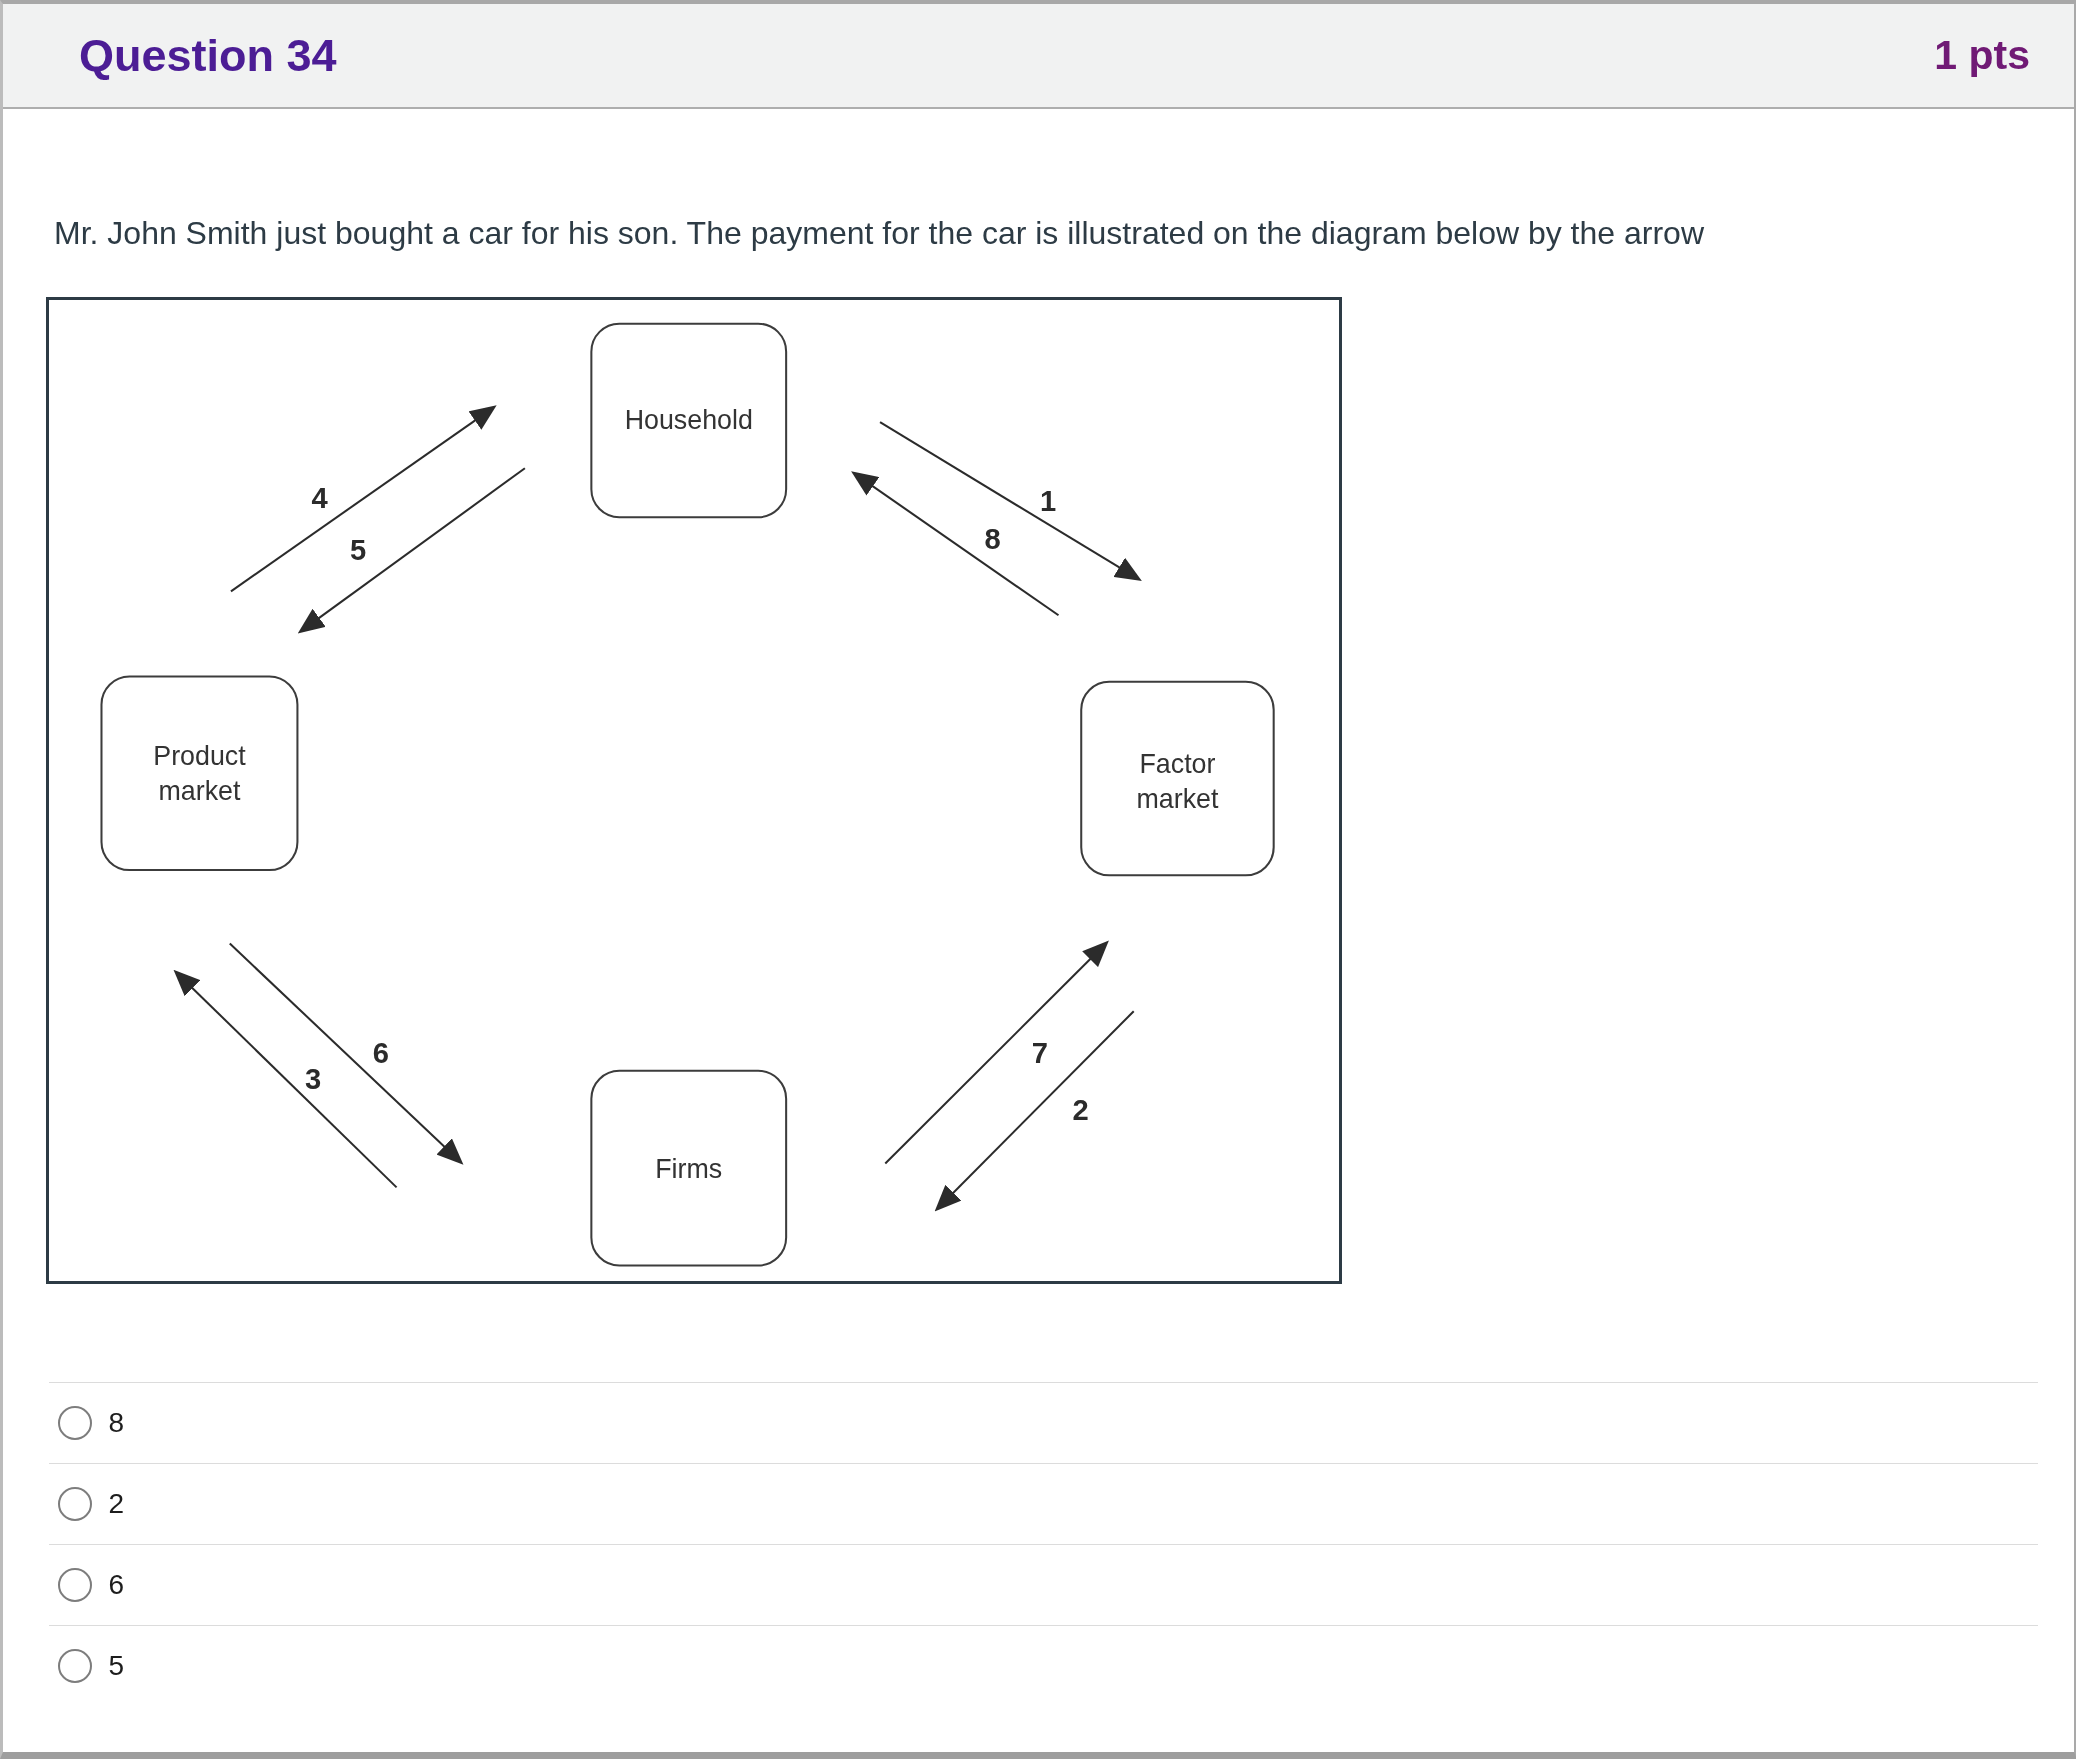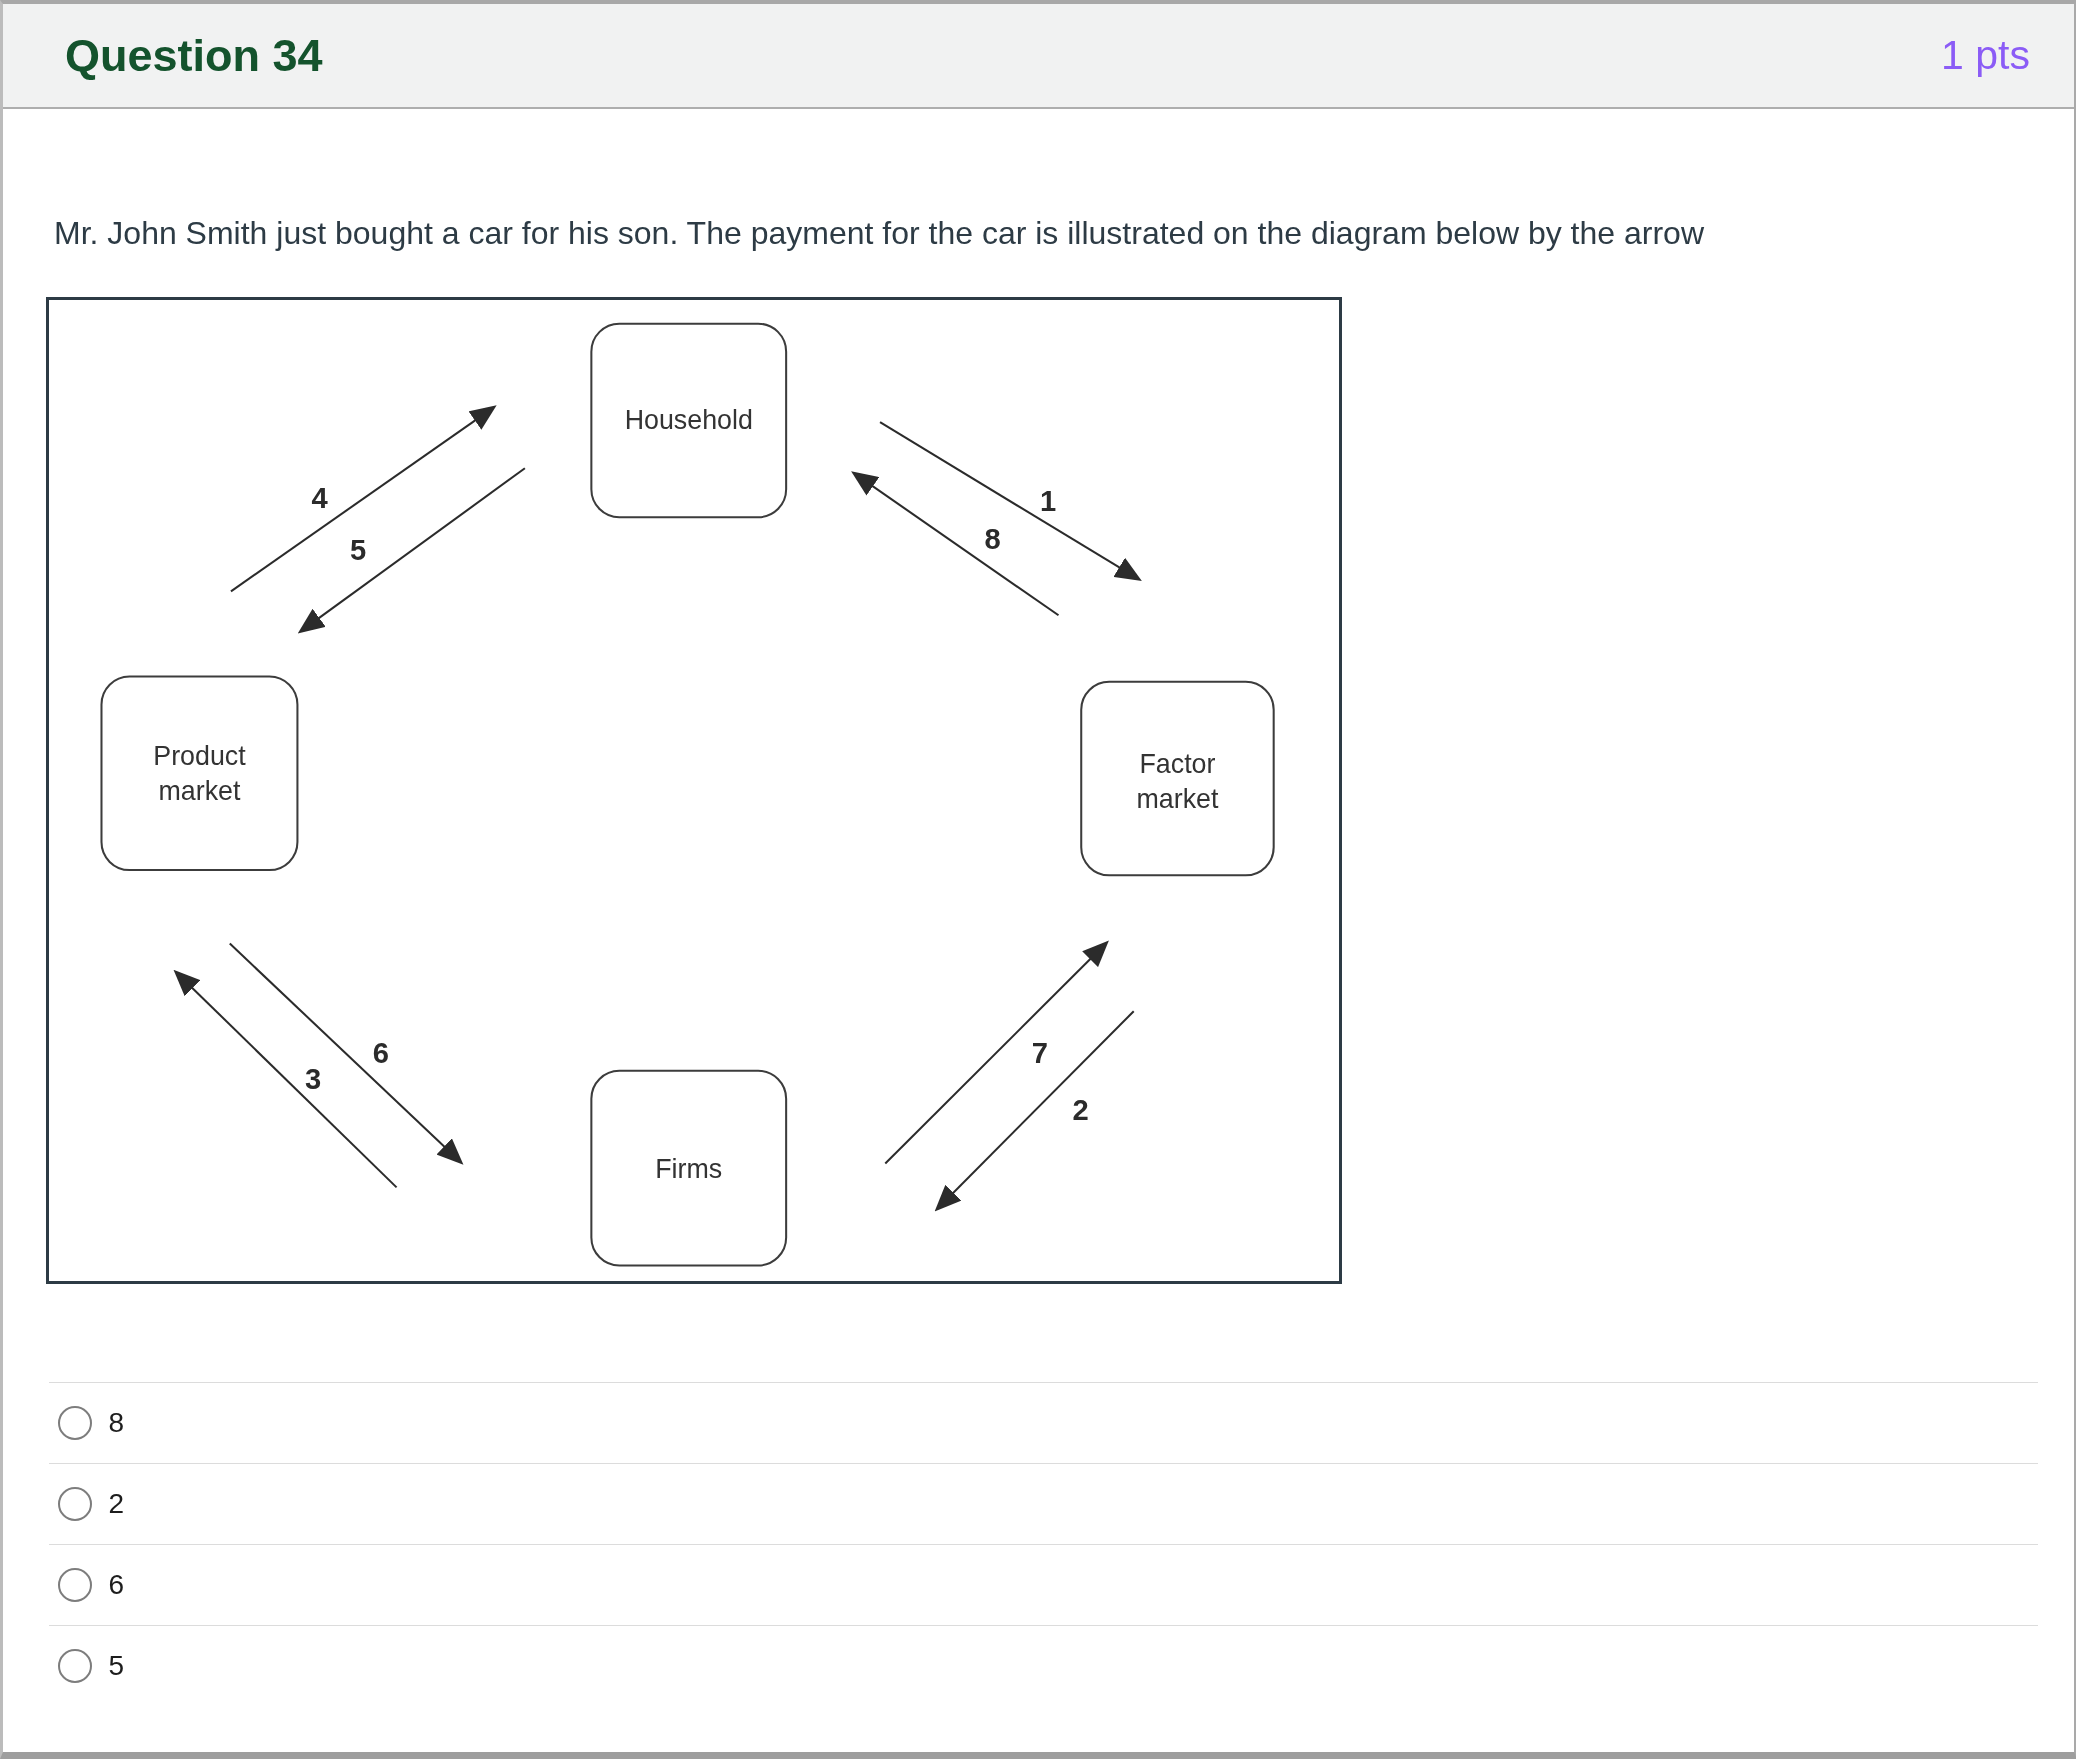--- a/index.html
+++ b/index.html
@@ -13,24 +13,24 @@
     border-left:3.5px solid #bcbcbc;border-right:3.5px solid #a9a9a9;
     border-top:4.7px solid #a8a8a8;border-bottom:7px solid #9e9e9e;
   }
   
   .qheader{
     height:103px;background:#f1f2f2;border-bottom:2.3px solid #aeaeae;
     display:flex;align-items:center;justify-content:space-between;
     padding:0 44px 0 58px;box-sizing:content-box;
   }
   .qtitle{
-    margin:4px;font-size:45px;font-weight:700;color:#14532d;line-height:1;
+    margin:18px;font-size:45px;font-weight:700;color:#4c1d95;line-height:1;
   }
   .qpts{
-    font-size:41px;font-weight:400;color:#8b5cf6;line-height:1;
+    font-size:41px;font-weight:700;color:#701a75;line-height:1;
   }
   
   .qtext{
     margin:105px 35px 11px 51px;font-size:32px;line-height:38px;color:#2d3b45;
   }
   
   .diagram{
     margin:45px 9px 0 43px;width:1290px;height:981px;
     border:3.5px solid #2d3b45;background:#ffffff;
   }

